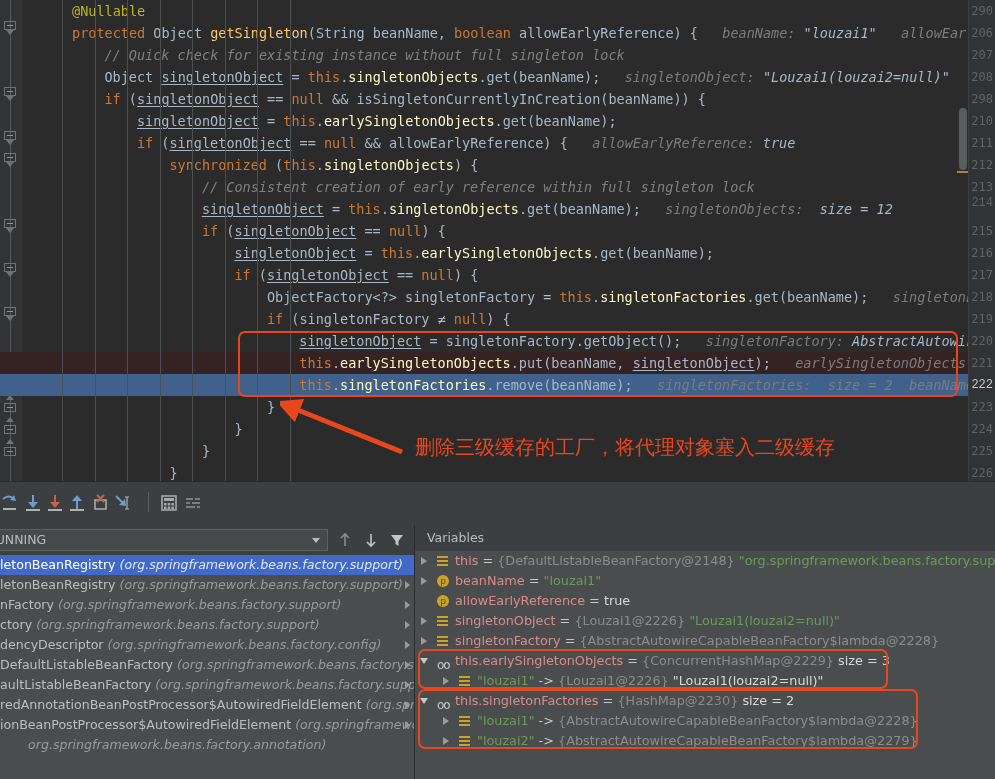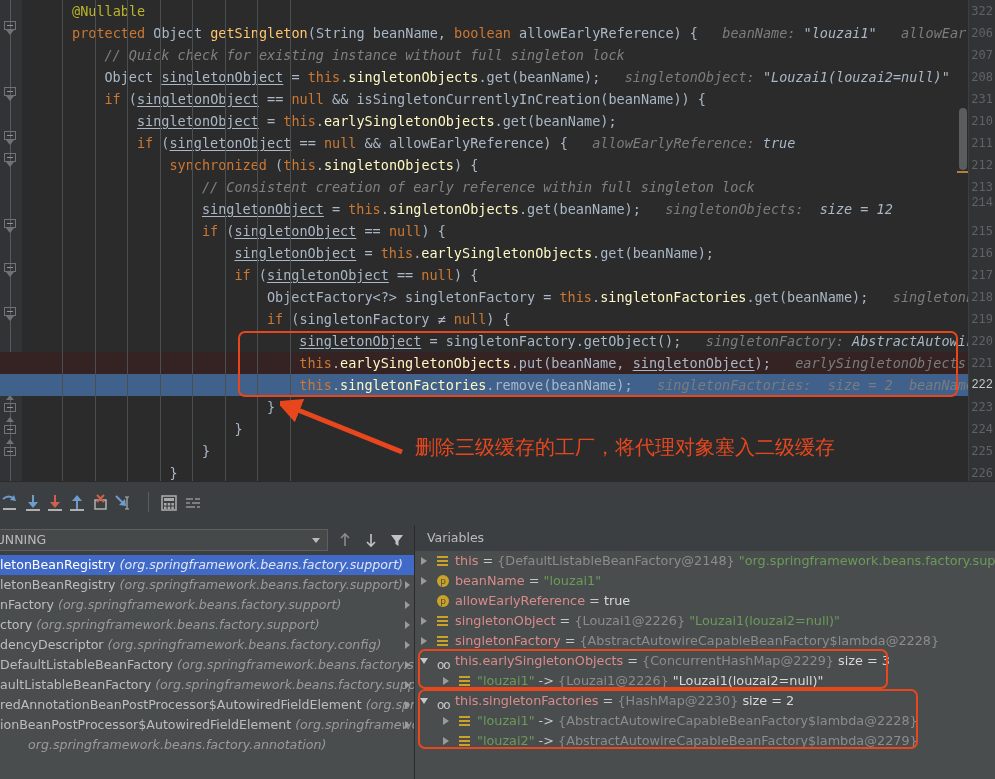--- a/index.html
+++ b/index.html
@@ -177,25 +177,25 @@
         <div class="indentline" style="left: 105px;"></div>
         <div class="indentline" style="left: 138px;"></div>
         <div class="indentline" style="left: 170px;"></div>
         <div class="indentline" style="left: 203px;"></div>
         <div class="indentline" style="left: 235px;"></div>
         <div class="indentline" style="left: 268px;"></div>
       </div>
 
     <div class="lnsep"></div>
     <div class="linenums" id="line-numbers">
-        <div class="ln" style="top: 0px;">322</div>
+        <div class="ln" style="top: 0px;">290</div>
         <div class="ln" style="top: 22px;">206</div>
         <div class="ln" style="top: 44px;">207</div>
         <div class="ln" style="top: 66px;">208</div>
-        <div class="ln" style="top: 88px;">231</div>
+        <div class="ln" style="top: 88px;">298</div>
         <div class="ln" style="top: 110px;">210</div>
         <div class="ln" style="top: 132px;">211</div>
         <div class="ln" style="top: 154px;">212</div>
         <div class="ln" style="top: 176px;">213</div>
         <div class="ln" style="top: 192px; font-family: Liberation Mono, monospace;">214</div>
         <div class="ln" style="top: 220px;">215</div>
         <div class="ln" style="top: 242px;">216</div>
         <div class="ln" style="top: 264px;">217</div>
         <div class="ln" style="top: 286px;">218</div>
         <div class="ln" style="top: 308px;">219</div>

